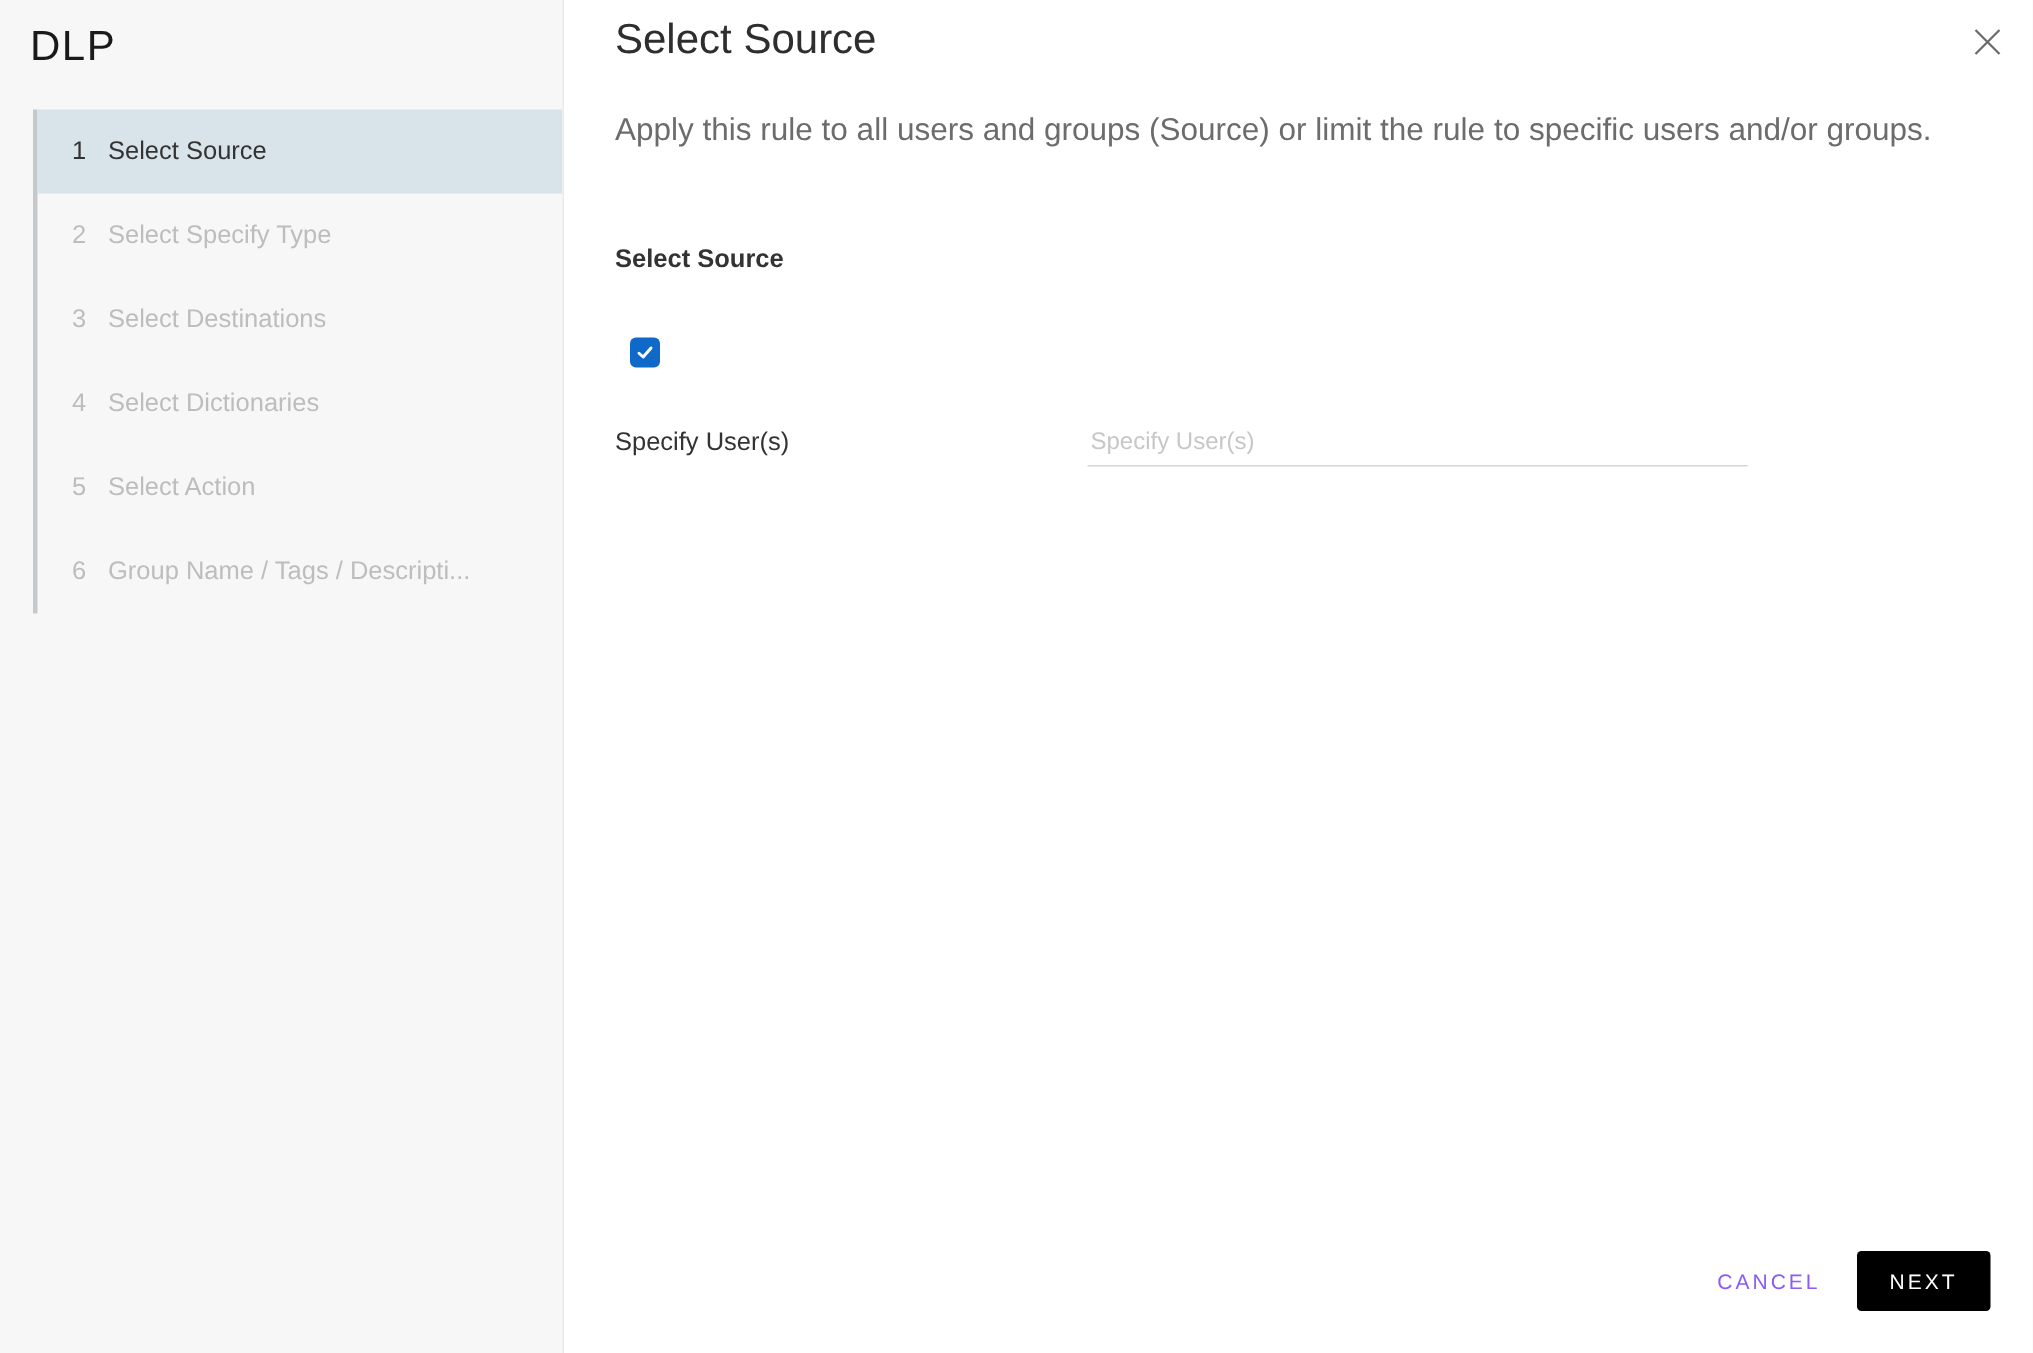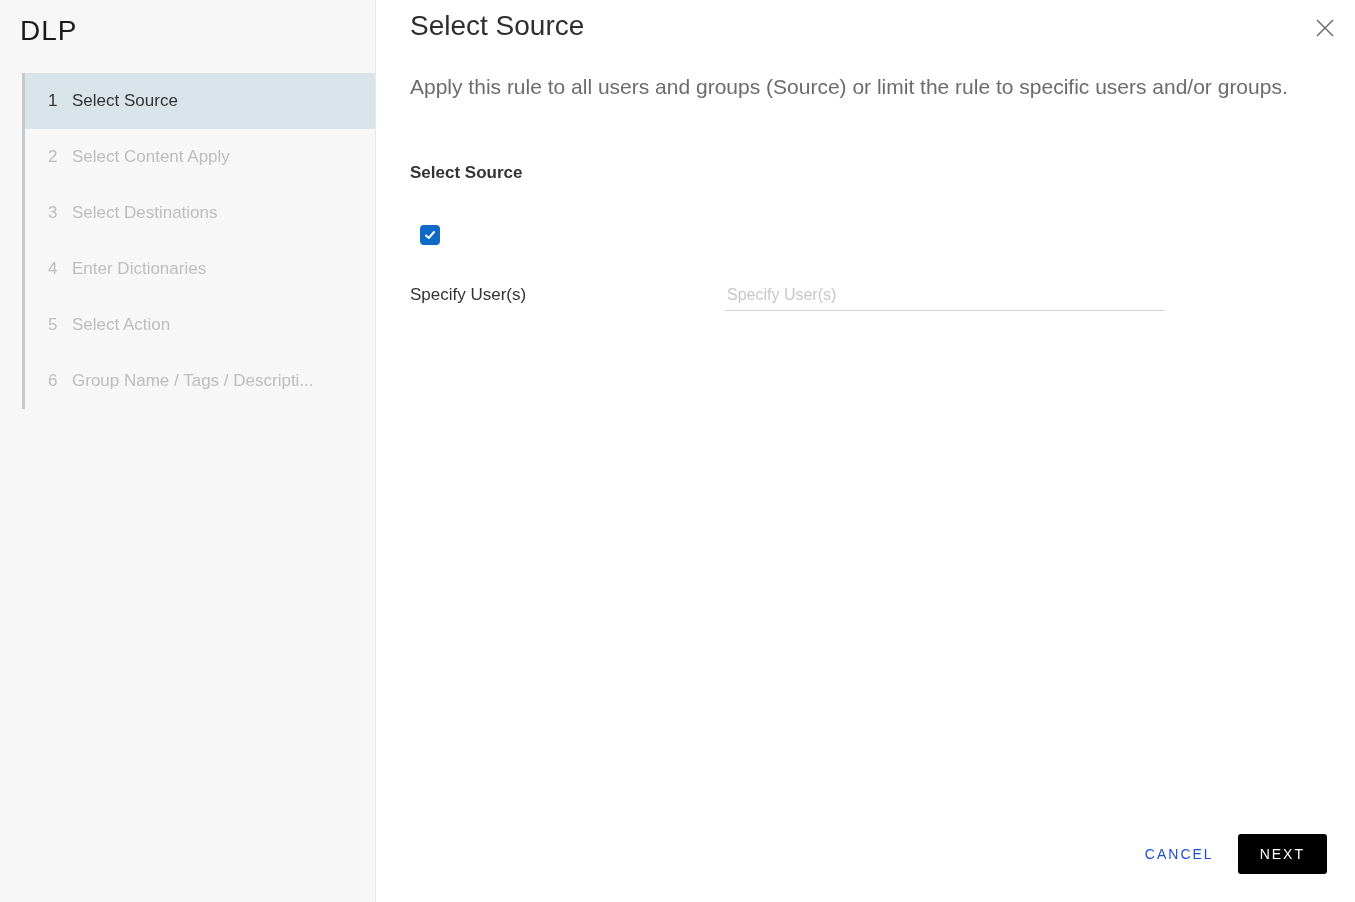--- a/index.html
+++ b/index.html
@@ -140,21 +140,21 @@
   .footer {
     position: absolute;
     right: 28px; bottom: 28px;
     display: flex;
     align-items: center;
     gap: 24px;
   }
   .btn-cancel {
     background: none;
     border: none;
-    color: #1d4ed8;
+    color: #8b5cf6;
     font-size: 14px;
     letter-spacing: 2px;
     cursor: pointer;
     font-weight: 500;
   }
   .btn-next {
     background: #2f6690;
     background: #3b7aa5;
     background: #0f69c9;
     background: #0072a3;
@@ -187,29 +187,29 @@
 
 <div class="sidebar">
   <div class="brand">DLP</div>
   <div class="steps">
     <div class="step active">
       <span class="num">1</span>
       <span class="label">Select Source</span>
     </div>
     <div class="step">
       <span class="num">2</span>
-      <span class="label">Select Content Apply</span>
+      <span class="label">Select Specify Type</span>
     </div>
     <div class="step">
       <span class="num">3</span>
       <span class="label">Select Destinations</span>
     </div>
     <div class="step">
       <span class="num">4</span>
-      <span class="label">Enter Dictionaries</span>
+      <span class="label">Select Dictionaries</span>
     </div>
     <div class="step">
       <span class="num">5</span>
       <span class="label">Select Action</span>
     </div>
     <div class="step">
       <span class="num">6</span>
       <span class="label">Group Name / Tags / Descripti...</span>
     </div>
   </div>

